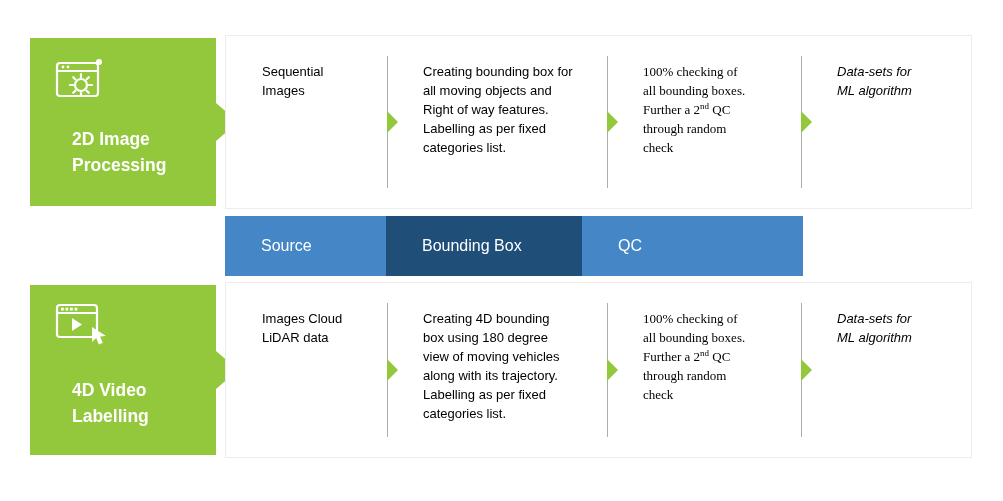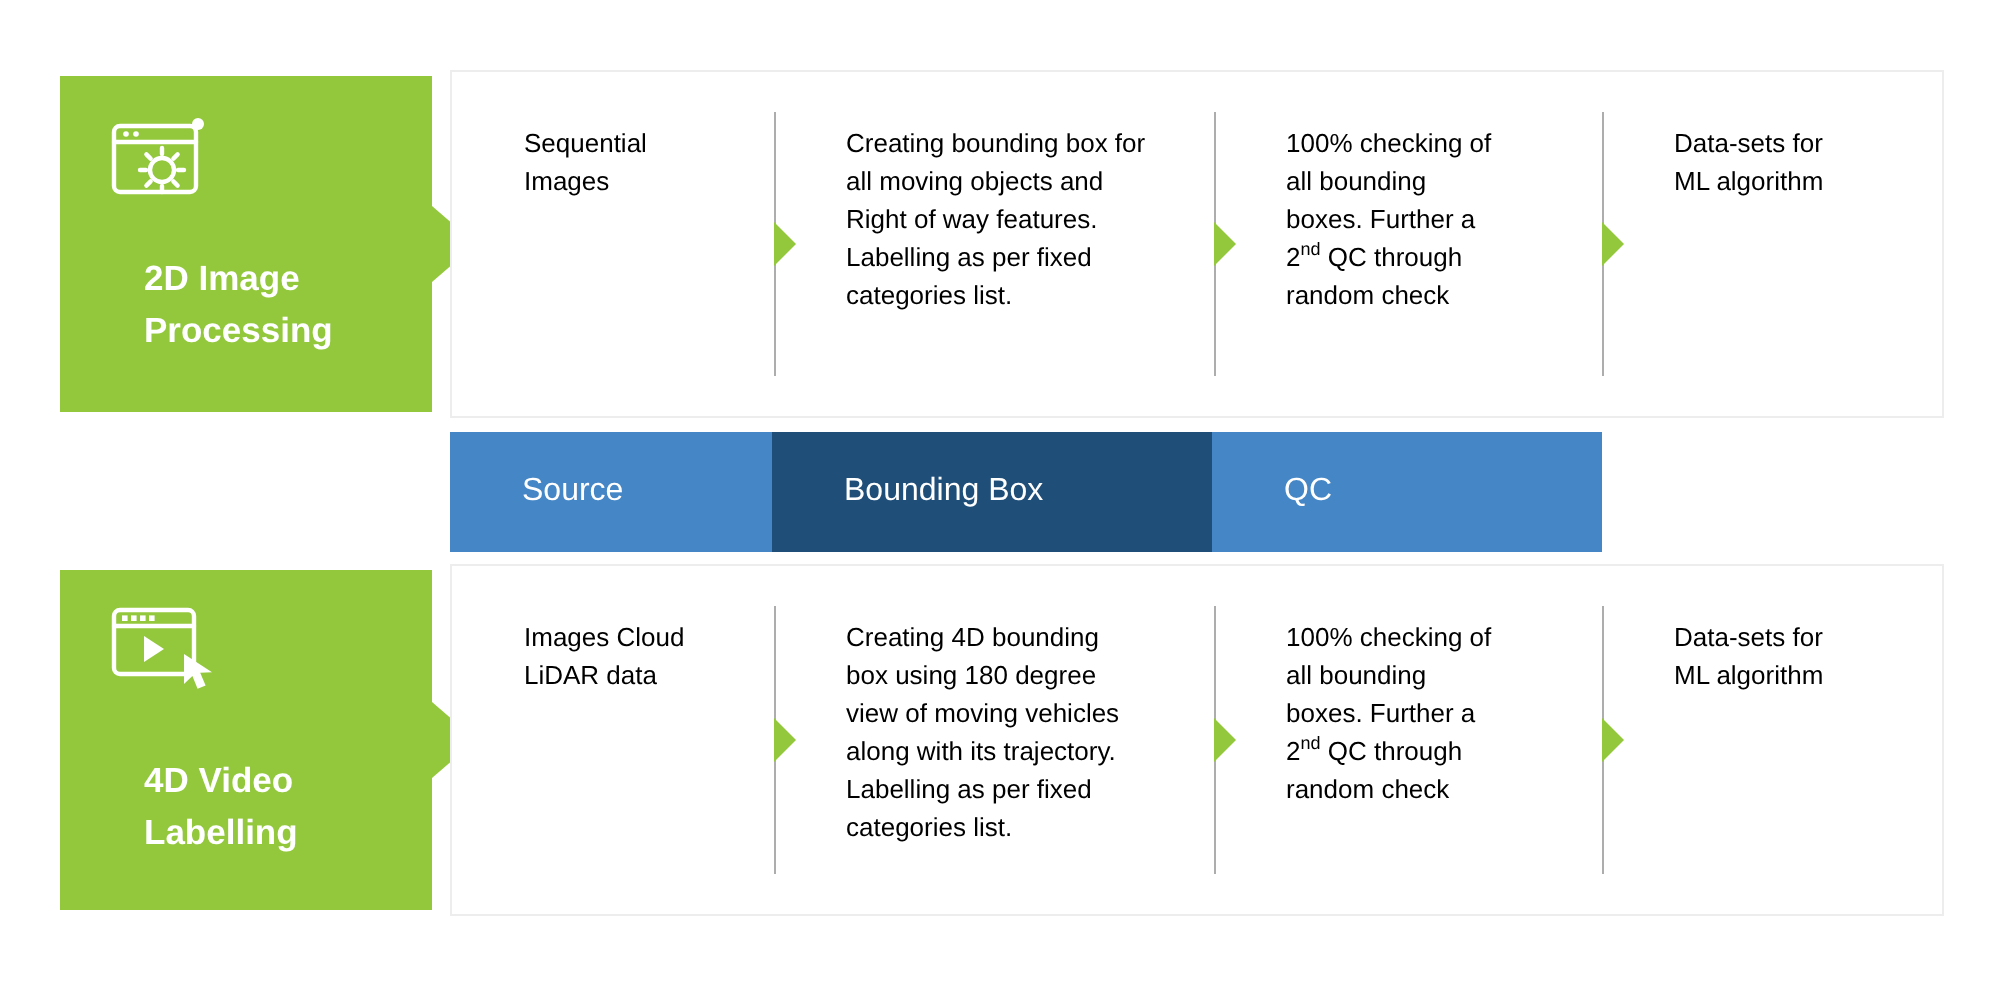--- a/index.html
+++ b/index.html
@@ -23,22 +23,22 @@
   }
 
   
   .content-row {
     position:absolute; left:225px; width:747px; background:#ffffff;
     border:1px solid #ededed;
     display:grid; grid-template-columns:161px 220px 194px 170px;
   }
   .cell { font-size:13px; line-height:19px; padding:26px 28px 0 36px; }
   .cell.c2 { padding-right:34px; }
-  .cell.c3 { padding-right:48px; }
-  .cell.c4 { padding-right:44px; }
+  .cell.c3 { padding-right:48px;font-family:Liberation Serif, serif; }
+  .cell.c4 { padding-right:44px;font-style:italic; }
   .cell sup { font-size:9px; vertical-align:super; line-height:0; }
 
   .divider { position:absolute; top:20px; bottom:20px; width:1px; background:#adadad; }
   .chev {
     position:absolute; top:50%; transform:translateY(-50%);
     width:0; height:0;
     border-top:11px solid transparent; border-bottom:11px solid transparent;
     border-left:11px solid #93C83D;
   }
 
@@ -90,22 +90,22 @@
     <span class="divider" style="left:161px;"></span>
     <span class="divider" style="left:381px;"></span>
     <span class="divider" style="left:575px;"></span>
     <span class="chev" style="left:161px;"></span>
     <span class="chev" style="left:381px;"></span>
     <span class="chev" style="left:575px;"></span>
   </div>
 
   <div class="header-bar">
     <div class="header-seg light" style="width:161px;">Source</div>
-    <div class="header-seg dark" style="width:220px;">Bounding Box</div>
-    <div class="header-seg light" style="width:195px;">QC</div>
+    <div class="header-seg dark" style="width:196px;">Bounding Box</div>
+    <div class="header-seg light" style="width:221px;">QC</div>
   </div>
 
   <div class="green-box" style="top:285px; height:170px;">
     <span class="icon-wrap">
       <svg width="56" height="50" viewBox="0 0 56 50" aria-hidden="true">
         <g fill="none" stroke="#FFFFFF" stroke-width="2.2" stroke-linejoin="round" stroke-linecap="round">
           <rect x="2" y="2" width="40" height="32" rx="3"></rect>
           <line x1="2" y1="10" x2="42" y2="10"></line>
         </g>
         <rect x="6" y="4.7" width="2.8" height="2.8" fill="#FFFFFF"></rect>

